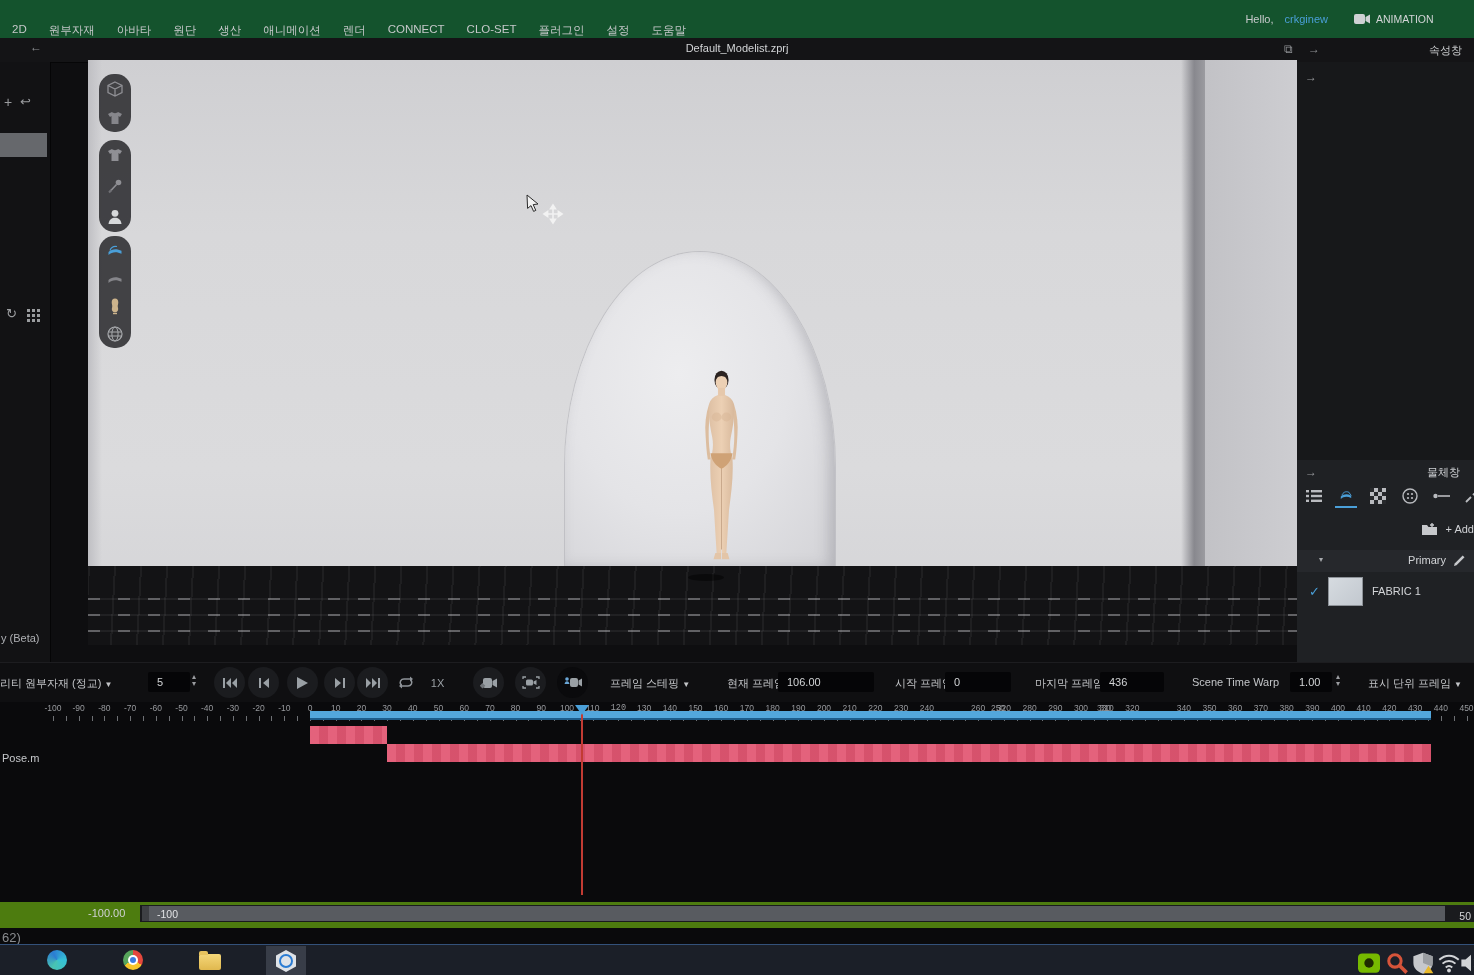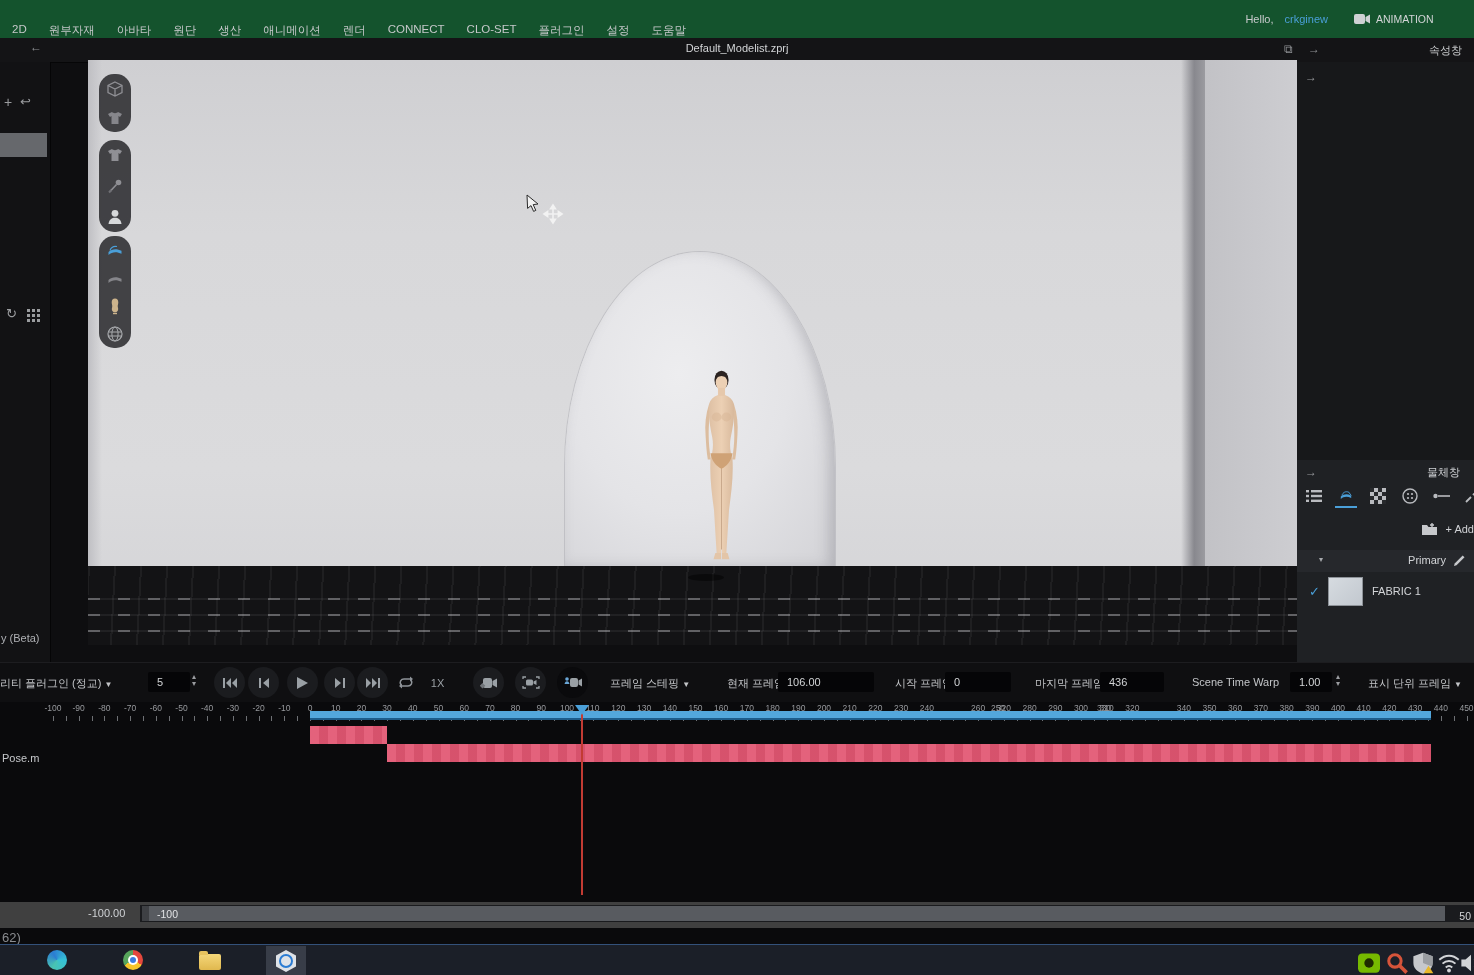--- a/index.html
+++ b/index.html
@@ -85,21 +85,21 @@
   .timeline{position:absolute;left:0;top:702px;width:1474px;height:200px;background:#0a0a0c;overflow:hidden;}
   .ruler-label{position:absolute;top:1px;transform:translateX(-50%);font-size:8.5px;color:#97999d;}
   .ruler-tick{position:absolute;top:14px;width:1px;height:5px;background:#6f7175;}
   .range-bar{position:absolute;top:9px;height:7px;border-bottom:2px solid #1d5c8a;}
   .clip{position:absolute;height:18px;background-image:repeating-linear-gradient(90deg,rgba(255,255,255,.07) 0 9px,rgba(0,0,0,.05) 9px 18px);}
   .ph-line{position:absolute;top:3px;width:2px;height:190px;}
   .ph-tri{position:absolute;top:3px;width:0;height:0;border-left:7px solid transparent;border-right:7px solid transparent;}
   .track-label{position:absolute;left:2px;top:50px;font-size:11px;color:#c6c8cb;}
 
   
-  .scrollrow{position:absolute;left:0;top:902px;width:1474px;height:26px;background:#404040;}
+  .scrollrow{position:absolute;left:0;top:902px;width:1474px;height:26px;background:#4d7c0f;}
   .scroll-min{position:absolute;left:88px;top:5px;font-size:11px;color:#cfd1d4;}
   .scroll-track{position:absolute;left:140px;top:3px;width:1334px;height:17px;background:#1a1b1e;}
   .scroll-thumb{position:absolute;left:2px;top:1px;width:1303px;height:15px;background:#585b60;
                 display:flex;align-items:center;font-size:10.5px;color:#e2e3e5;}
   .scroll-thumb .cap{width:7px;height:15px;background:#3e4044;margin-right:8px;}
   .scroll-end{position:absolute;right:3px;top:5px;font-size:10.5px;color:#d4d5d8;}
 
   
   .taskbar-area{position:absolute;left:0;top:928px;width:1474px;height:47px;background:#0a0a0c;}
   .overlay-text{position:absolute;left:2px;top:2px;font-size:13px;color:#8a8c90;}
@@ -357,21 +357,21 @@
         </svg>
     </div>
     <div class="fabric-row">
       <span class="abs" style="left: 12px; font-size: 13px; color: rgb(74, 159, 216);" id="fabric-check">✓</span>
       <div class="swatch"></div>
       <span class="fabric-name">FABRIC 1</span>
     </div>
   </div>
 
   <div class="controlbar">
-    <span class="cb-text" style="left:0px;top:13px;"><span>리티 플러그인 (정교)</span> <span style="font-size:8px;">▼</span></span>
+    <span class="cb-text" style="left:0px;top:13px;"><span>리티 원부자재 (정교)</span> <span style="font-size:8px;">▼</span></span>
     <div class="cb-field" style="left:148px;top:9px;width:42px;">5</div>
     <span class="spin" style="left:192px;top:10px;">▴<br>▾</span>
 
     <div class="tbtn" style="left:214px;">
         <svg width="14" height="10" viewBox="0 0 14 10">
           <g fill="#9aa0a5">
             <rect x="0" y="0" width="2" height="10"></rect>
             <path d="M8 0 L3 5 L8 10 Z"></path>
             <path d="M14 0 L9 5 L14 10 Z"></path>
           </g>
@@ -470,21 +470,21 @@
         <span class="ruler-label" style="left: 361.4px;">20</span>
         <span class="ruler-label" style="left: 387.1px;">30</span>
         <span class="ruler-label" style="left: 412.8px;">40</span>
         <span class="ruler-label" style="left: 438.5px;">50</span>
         <span class="ruler-label" style="left: 464.2px;">60</span>
         <span class="ruler-label" style="left: 489.9px;">70</span>
         <span class="ruler-label" style="left: 515.6px;">80</span>
         <span class="ruler-label" style="left: 541.3px;">90</span>
         <span class="ruler-label" style="left: 567px;">100</span>
         <span class="ruler-label" style="left: 592.7px;">110</span>
-        <span class="ruler-label" style="left: 618.4px;">120</span>
+        <span class="ruler-label" style="left: 618.4px; font-family: Liberation Mono, monospace;">120</span>
         <span class="ruler-label" style="left: 644.1px;">130</span>
         <span class="ruler-label" style="left: 669.8px;">140</span>
         <span class="ruler-label" style="left: 695.5px;">150</span>
         <span class="ruler-label" style="left: 721.2px;">160</span>
         <span class="ruler-label" style="left: 746.9px;">170</span>
         <span class="ruler-label" style="left: 772.6px;">180</span>
         <span class="ruler-label" style="left: 798.3px;">190</span>
         <span class="ruler-label" style="left: 824px;">200</span>
         <span class="ruler-label" style="left: 849.7px;">210</span>
         <span class="ruler-label" style="left: 875.4px;">220</span>

